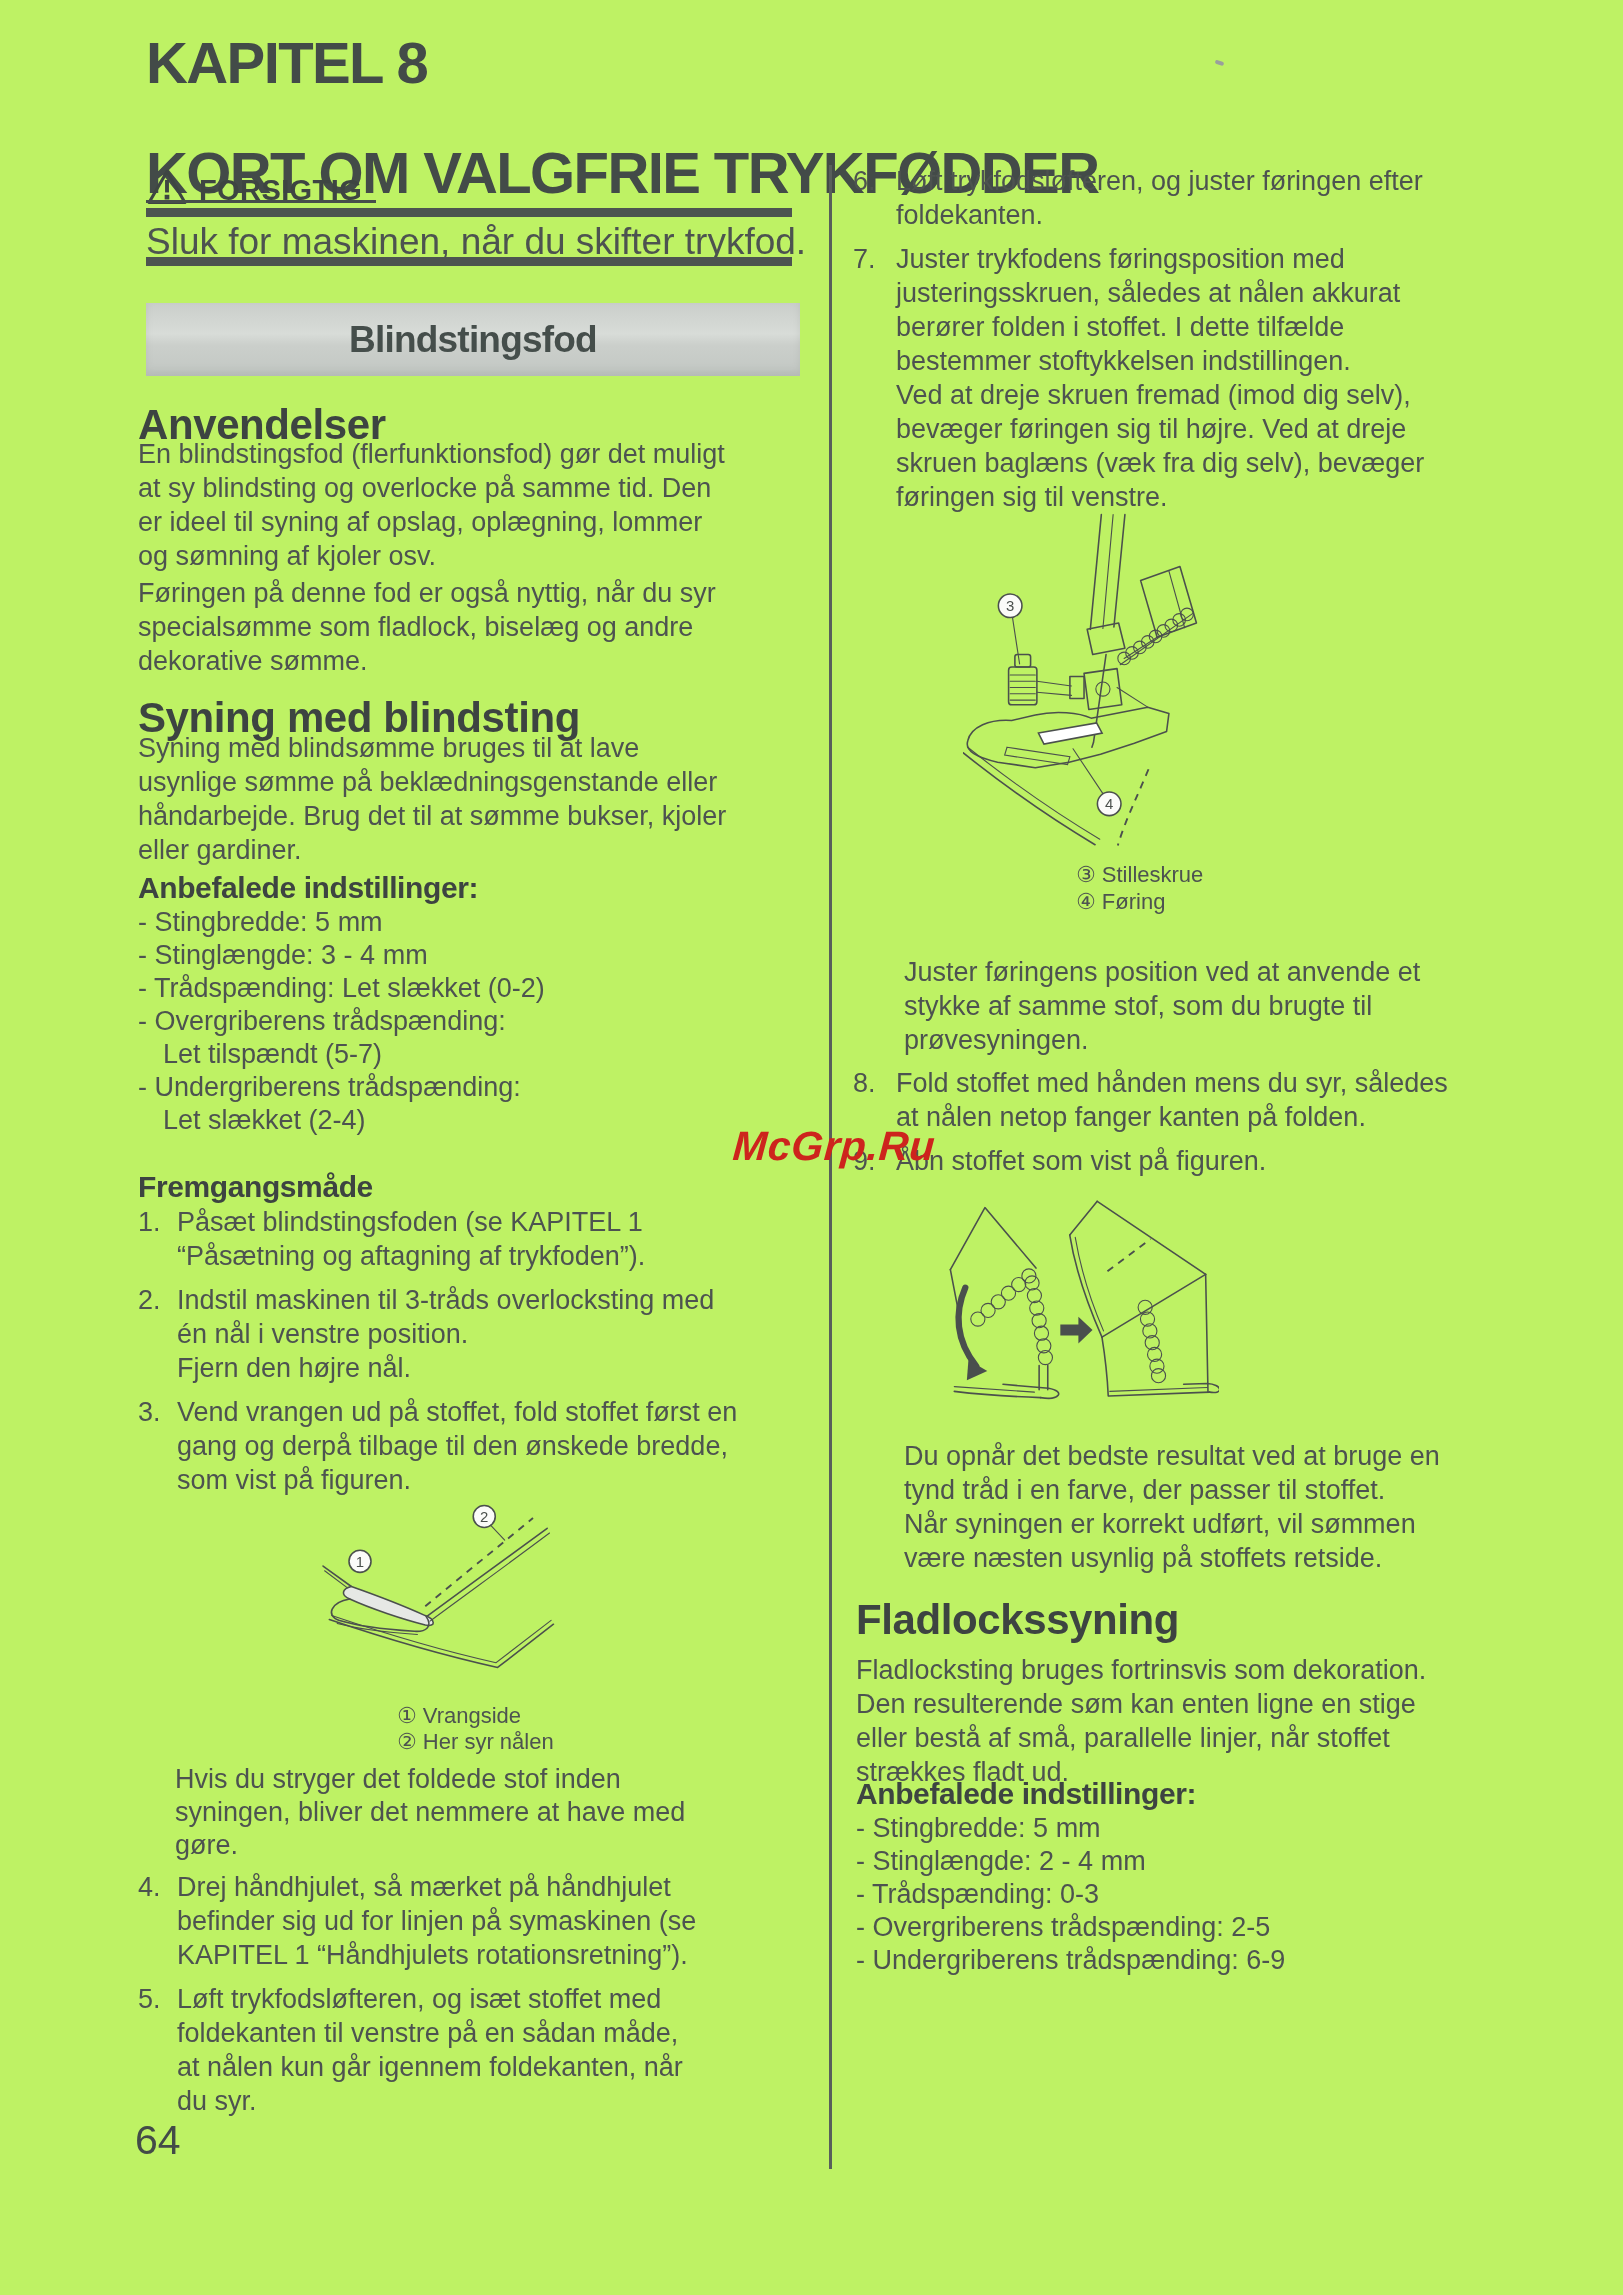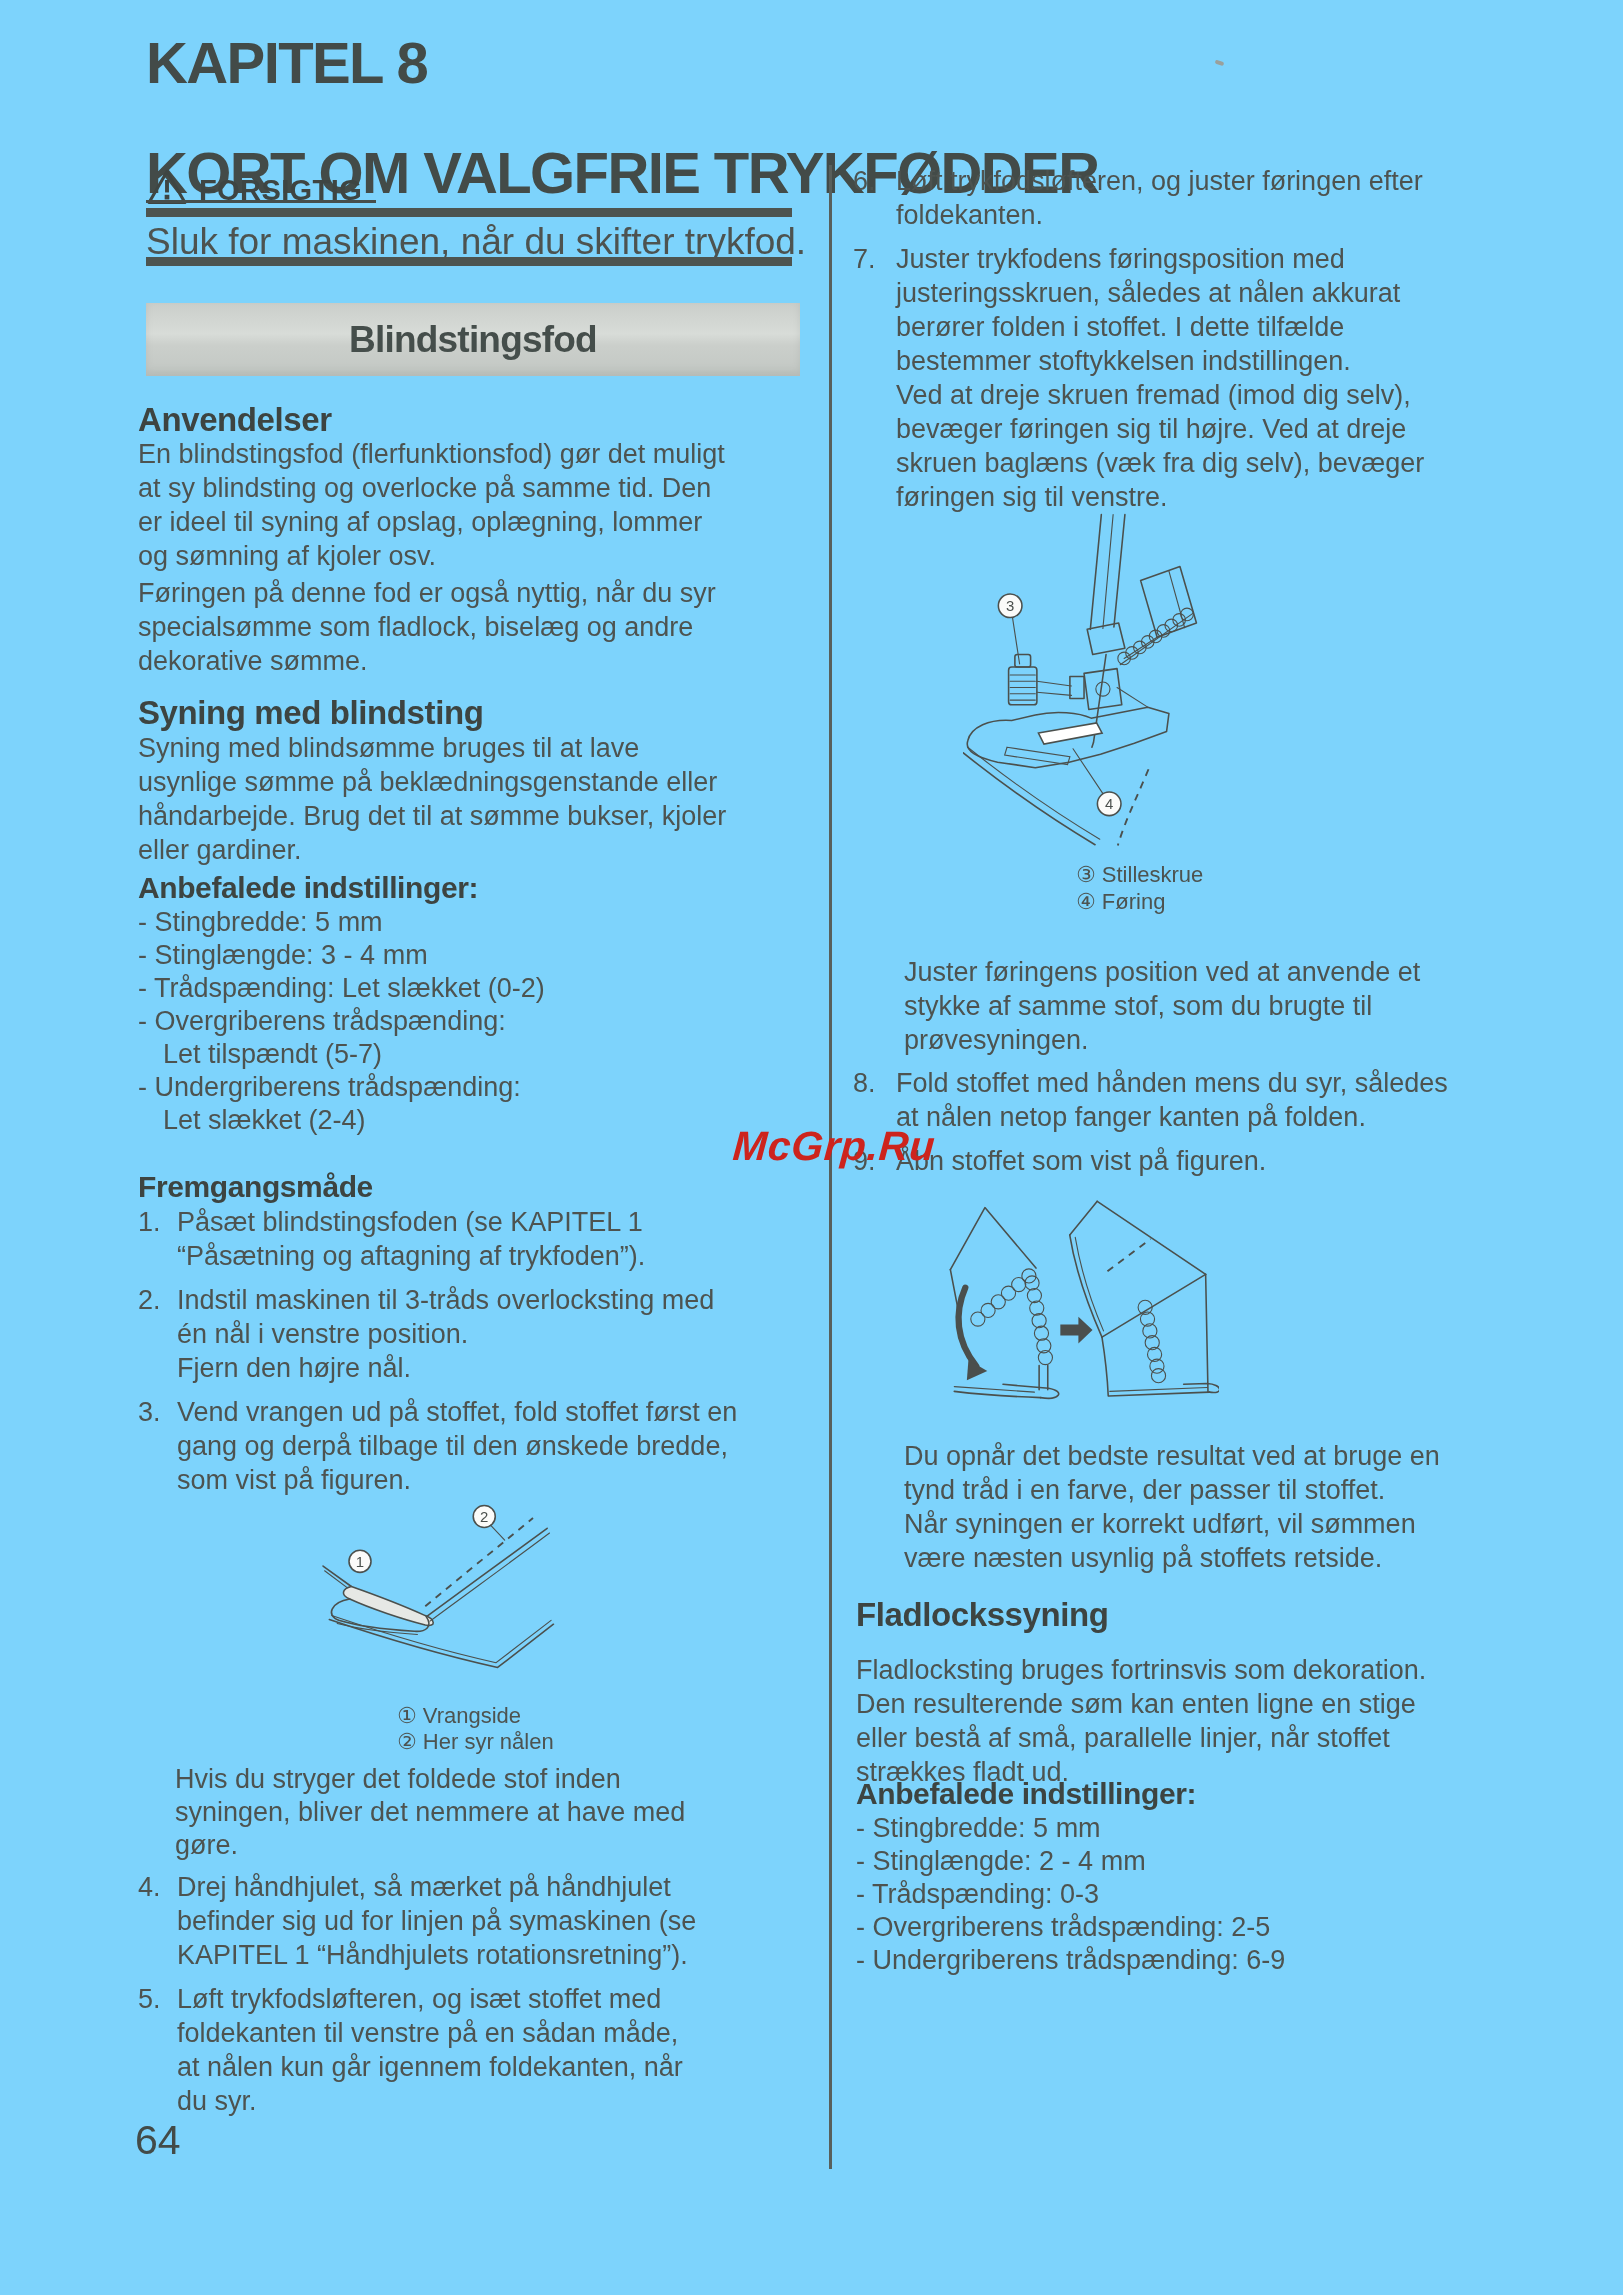--- a/index.html
+++ b/index.html
@@ -1,34 +1,34 @@
 <!DOCTYPE html>
 <html style="font-size:12.6px"><head>
 <meta charset="utf-8">
 <style>
   html,body{margin:0;padding:0;background:#e8e8e6;}
   .page{
-    position:relative;width:1623px;height:2295px;background:#7dd3fc;
+    position:relative;width:1623px;height:2295px;background:#bef264;
     font-family:"Liberation Sans","DejaVu Sans",sans-serif;
     color:#4d5350;overflow:hidden;
   }
   .abs{position:absolute;}
   .title{font-weight:bold;color:#434b48;font-size:58px;line-height:55px;letter-spacing:-1.6px;white-space:pre-line;}
   .warn-label{font-weight:bold;color:#3e4542;font-size:29px;letter-spacing:0.4px;}
   .warn-underline{background:#474e4b;height:3.1px;}
   .hbar{background:#4d5450;height:8.7px;}
   .warn-text{font-size:37px;color:#4d5350;}
   .section-bar{
     width:654px;height:73px;
     background:linear-gradient(180deg,#caceca 0%,#d8dcd8 42%,#cbcfcb 58%,#c2c7c3 100%);
     display:flex;align-items:center;justify-content:center;
     box-shadow:inset 0 -4.7px 7.9px rgba(120,128,122,.18);
   }
   .section-bar span{font-weight:bold;font-size:37px;color:#454e4b;letter-spacing:-0.8px;}
-  h2.sec{margin:0;font-size:33px;font-weight:bold;color:#3d4441;letter-spacing:-0.4px;}
+  h2.sec{margin:0;font-size:42px;font-weight:bold;color:#3d4441;letter-spacing:-0.4px;}
   h3.sub{margin:0;font-size:30px;font-weight:bold;color:#3d4441;letter-spacing:-0.4px;}
   .body-text{font-size:27px;line-height:34px;white-space:pre-line;}
   .list{font-size:27px;line-height:33px;}
   .list .cont{padding-left:25px;}
   .steps .step{display:flex;margin-bottom:10.2px;}
   .steps .num{flex:0 0 39px;font-size:27px;line-height:34px;}
   .steps .txt{font-size:27px;line-height:34px;white-space:pre-line;}
   .figcap{font-size:22px;line-height:26px;color:#4d5350;}
   .watermark{
     font-size:41px;font-style:italic;font-weight:bold;color:#cd241d;

